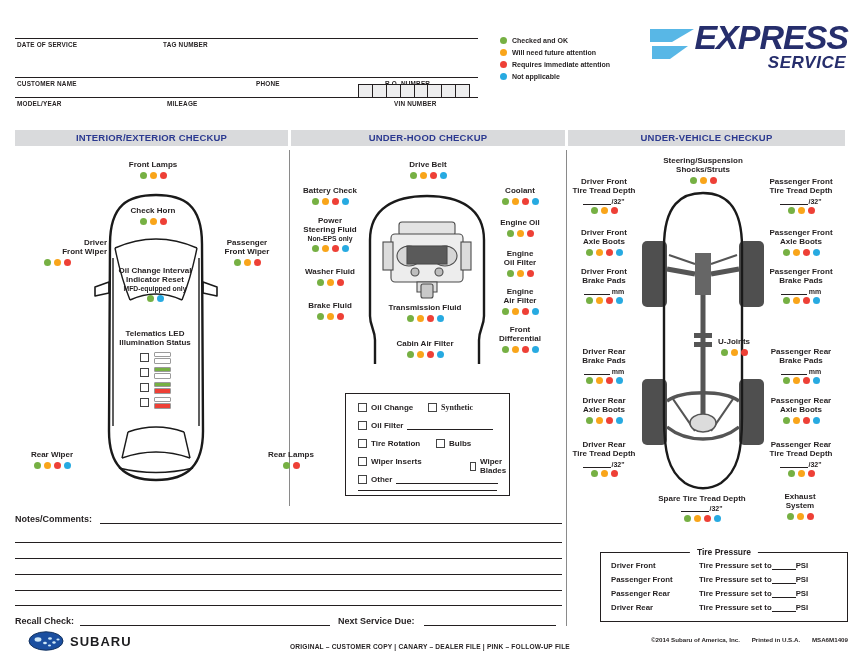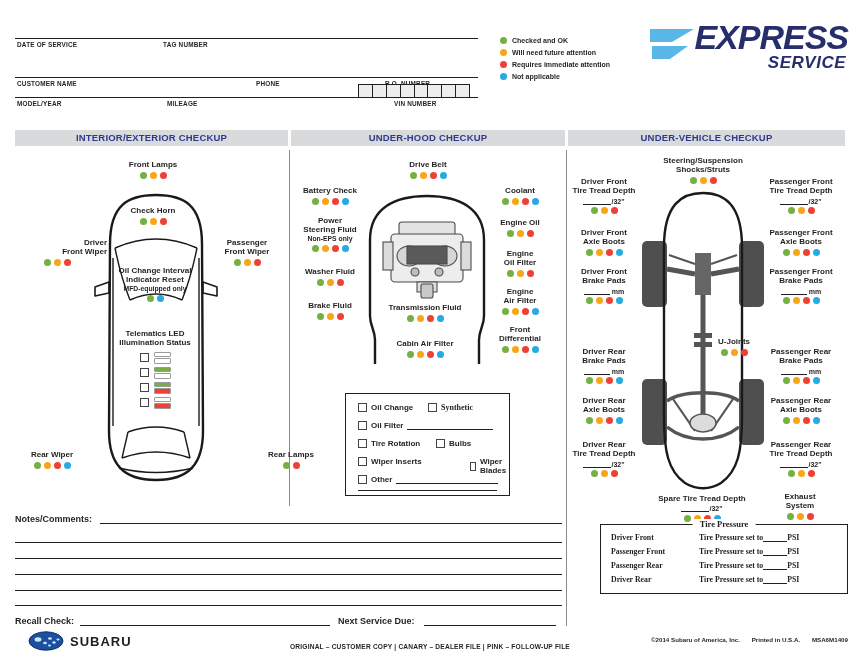--- a/index.html
+++ b/index.html
@@ -607,21 +607,21 @@
   <div class="cp" style="left:760px;top:492px;width:80px;">
     <div class="cp-label">Exhaust
 System</div>
     <div class="dots">
         <span class="dot" style="background: rgb(118, 176, 67);"></span>
         <span class="dot" style="background: rgb(249, 165, 26);"></span>
         <span class="dot" style="background: rgb(238, 64, 54);"></span>
       </div>
   </div>
 
-  <div class="tp-box" style="left:600px;top:524px;width:246px;height:68px;font-family:Liberation Serif, serif;">
+  <div class="tp-box" style="left:600px;top:552px;width:246px;height:68px;">
     <div class="tp-title">Tire Pressure</div>
     <div class="tp-row" style="left:10px;top:8px;">
       <span class="tp-veh">Driver Front</span>
       <span>Tire Pressure set to</span>
       <span class="blank" style="width:24px;"></span>
       <span>PSI</span>
     </div>
     <div class="tp-row" style="left:10px;top:22px;">
       <span class="tp-veh">Passenger Front</span>
       <span>Tire Pressure set to</span>

